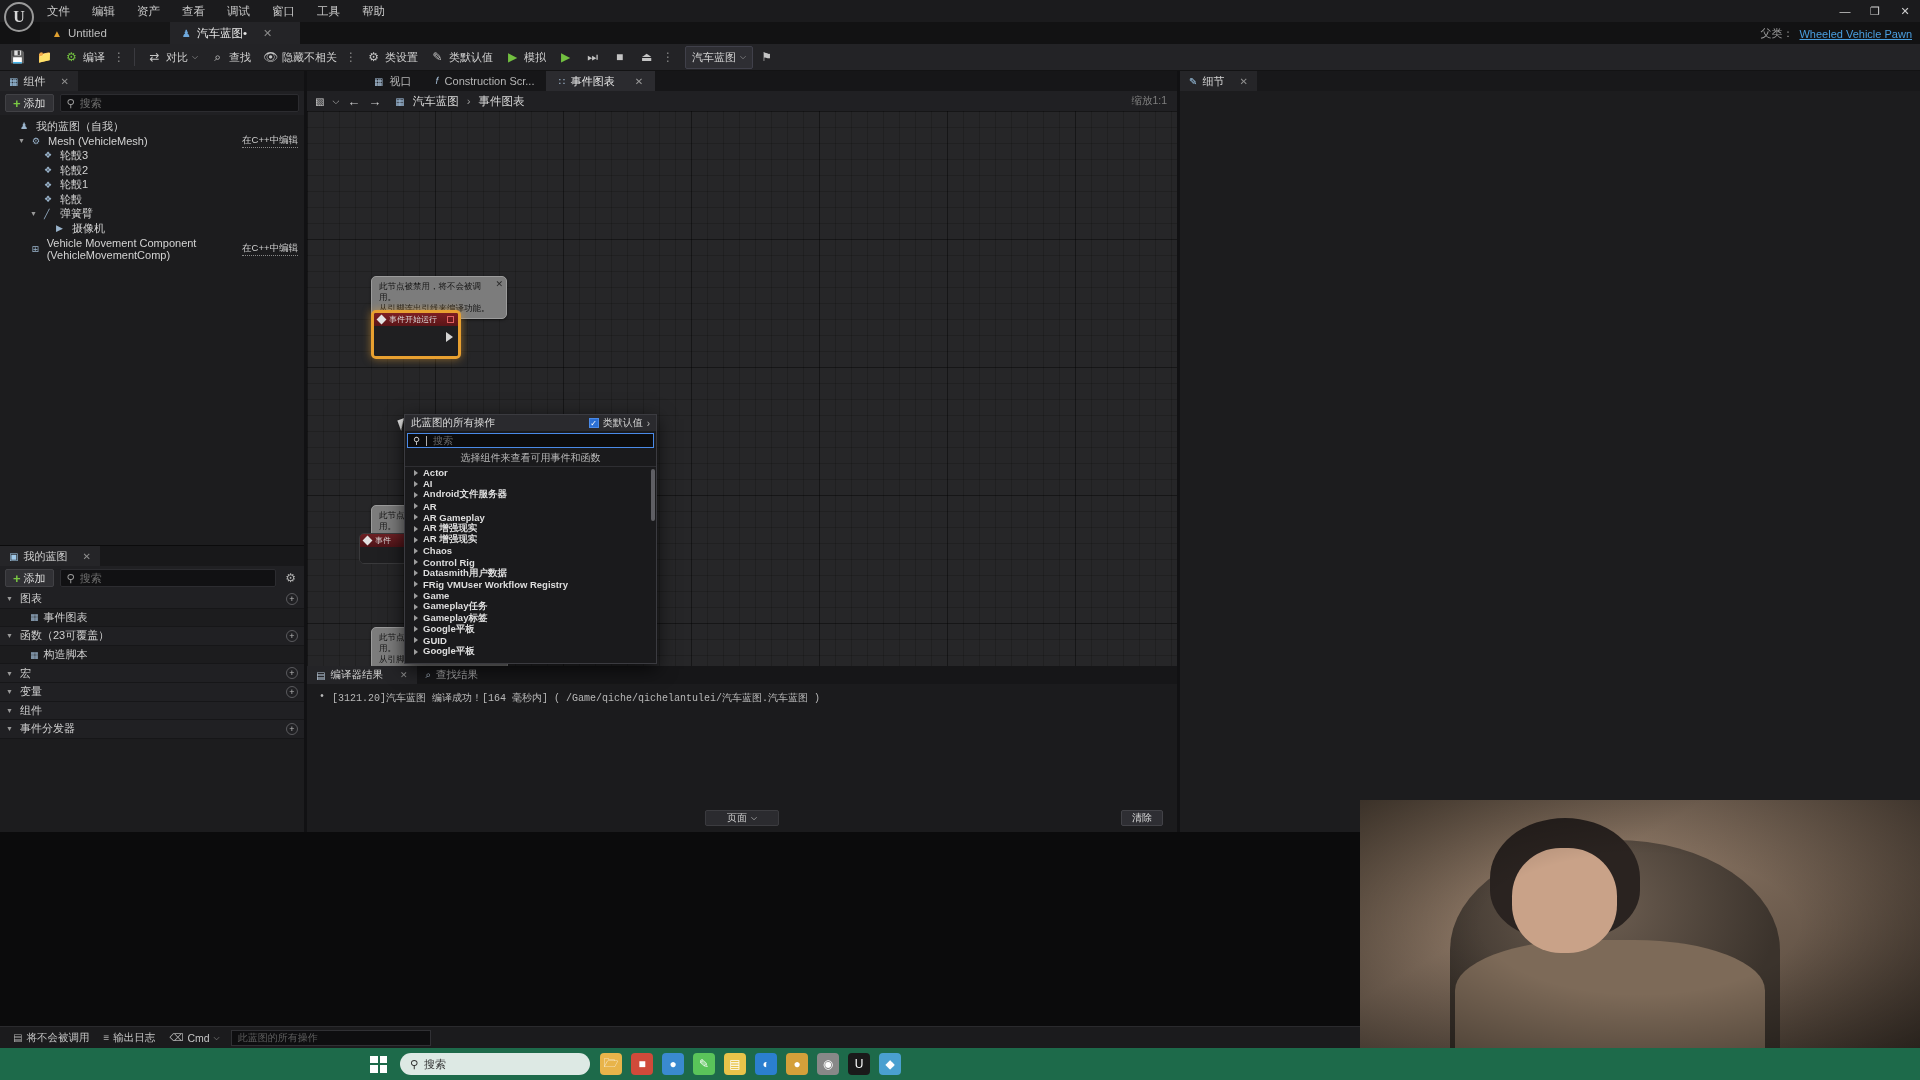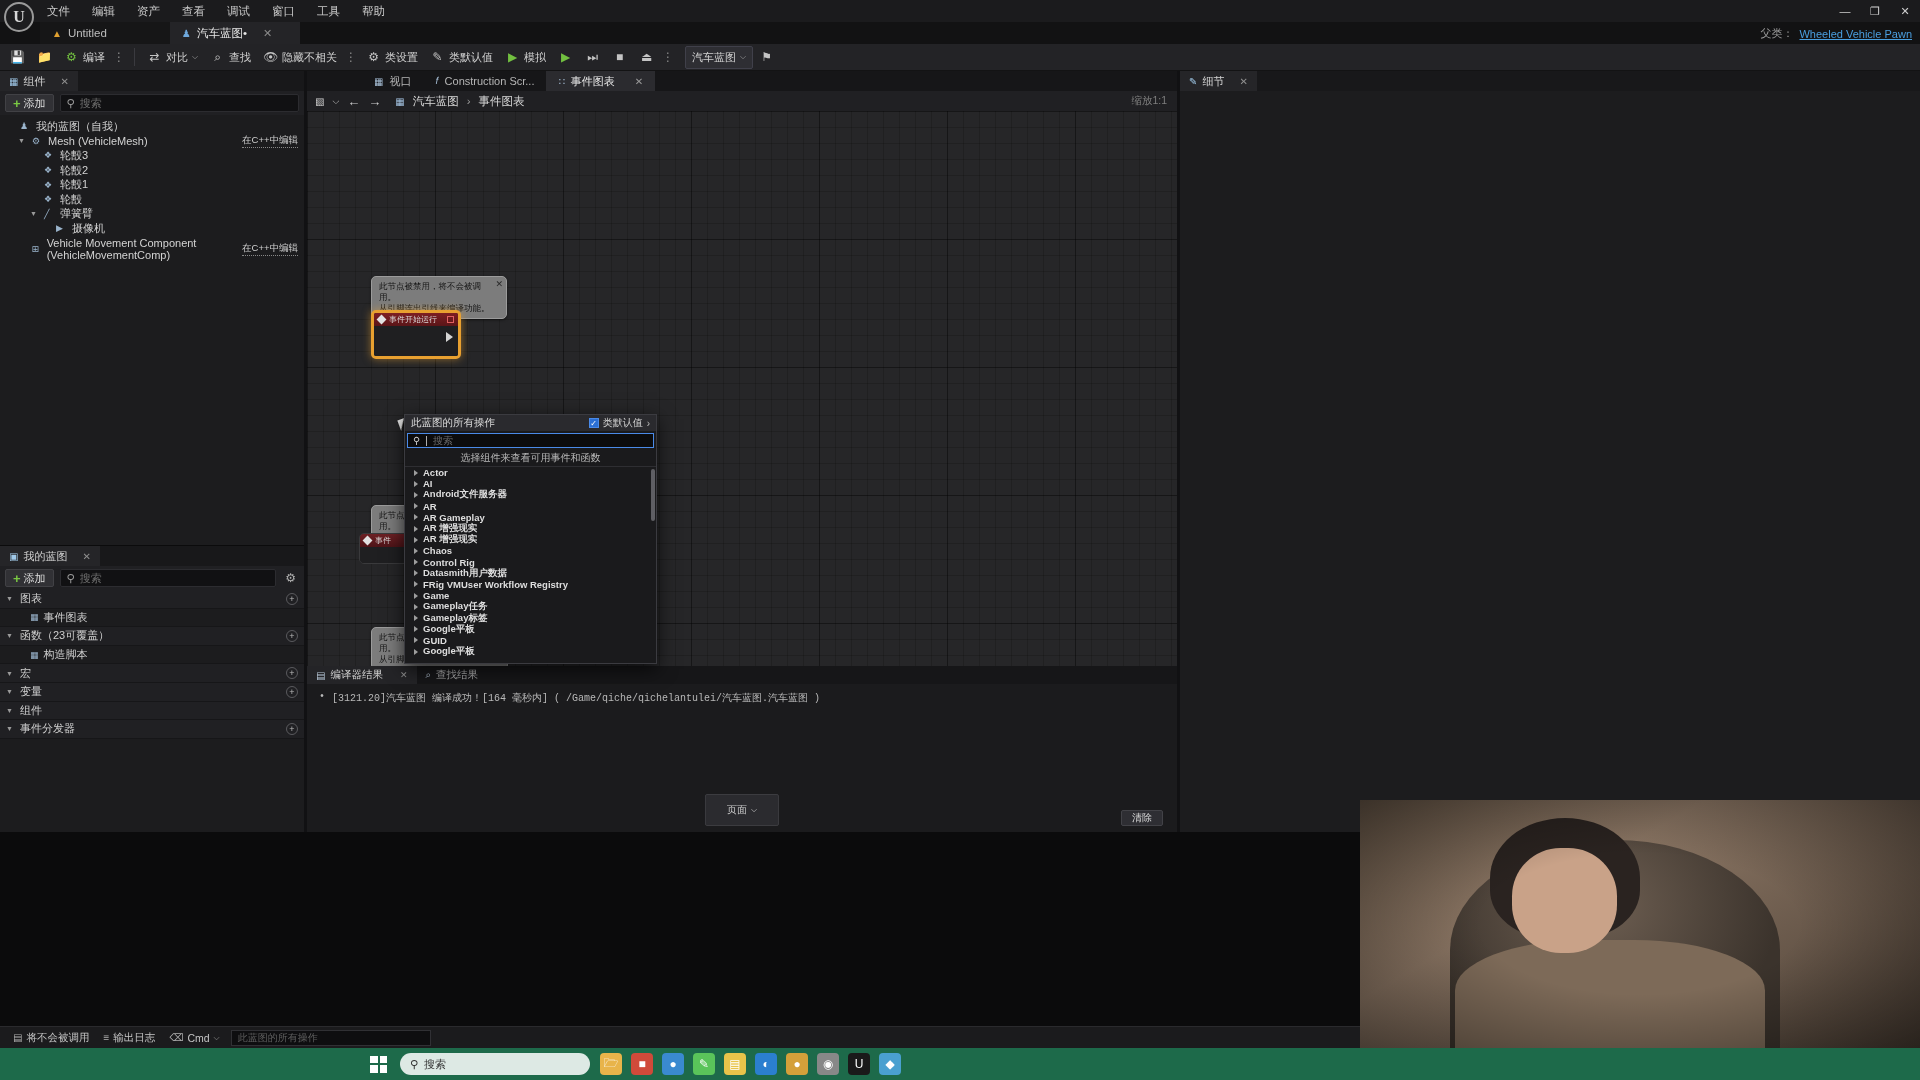--- a/index.html
+++ b/index.html
@@ -230,21 +230,21 @@
     display: flex; align-items: center; gap: 5px; padding: 0 9px;
     font-size: 10.5px; color: #cfcfcf; background: #242427;
   }
   .res-tab.inactive { background: transparent; color: #a8a8a8; }
   .res-line {
     display: flex; gap: 7px; padding: 7px 12px; font-size: 10px; color: #b9b9b9;
     font-family: "Liberation Mono", monospace;
   }
   .page-ctl {
     position: absolute; left: 50%; transform: translateX(-50%); bottom: 6px;
-    display: flex; align-items: center; gap: 4px; height: 32px; padding: 0 21px;
+    display: flex; align-items: center; gap: 4px; height: 16px; padding: 0 21px;
     background: #2b2b2f; border: 1px solid #3c3c40; border-radius: 2px;
     font-size: 10px; color: #ccc;
   }
   .clearbtn {
     position: absolute; right: 14px; bottom: 6px; height: 16px; padding: 0 10px;
     background: #2e2e33; border: 1px solid #424247; border-radius: 2px;
     font-size: 10px; color: #d5d5d5; display: flex; align-items: center;
   }
 
   

